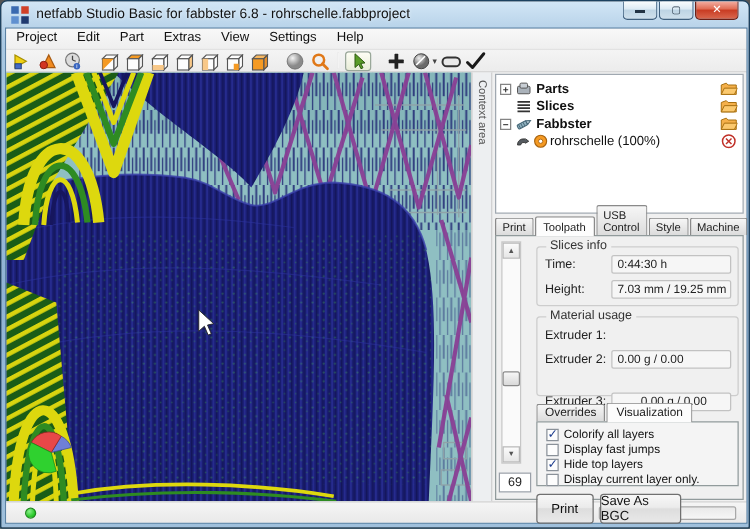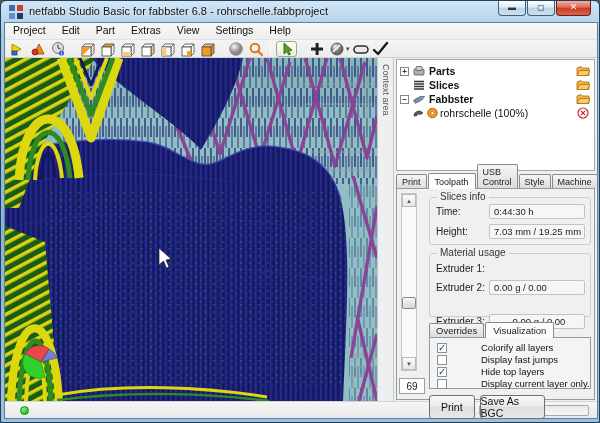--- a/index.html
+++ b/index.html
@@ -101,21 +101,21 @@
     border:1px solid #c2c2c2; border-radius:2px; font-size:9.5px; color:#222; line-height:13px; padding-left:4px; white-space:nowrap; }
 
   .subtabstrip { position:absolute; left:0; top:131px; height:15px; display:flex; align-items:flex-end; }
   .subtab { font-size:9.5px; color:#222; padding:1px 6px; background:linear-gradient(#f6f6f6,#dcdcdc);
     border:1px solid #8a8a8a; border-bottom:none; border-radius:2px 2px 0 0; margin-right:1px; }
   .subtab.active { background:#fcfcfc; padding:2px 7px; margin-bottom:-1px; position:relative; z-index:2; }
   .subbox { position:absolute; left:0; right:1px; top:146px; height:52px; border:1px solid #919b9c; background:#f4f4f4; z-index:1; }
   .crow { position:absolute; left:7px; height:11px; display:flex; align-items:center; }
   .checkbox { width:10px; height:10px; background:#fdfdfd; border:1px solid #8a9199; margin-right:4px; position:relative; flex:0 0 10px; }
   .checkbox.checked::after { content:"✓"; position:absolute; left:0px; top:-2px; font-size:10px; font-weight:bold; color:#1b3a8c; }
-  .clabel { font-size:9.5px; color:#111; white-space:nowrap;margin-left:30px; }
+  .clabel { font-size:9.5px; color:#111; white-space:nowrap; }
 
   .btnrow { position:absolute; left:0; right:1px; top:204px; height:24px; display:flex; gap:5px; }
   .pbtn { border:1px solid #707070; border-radius:3px; font-size:10.5px; color:#111;
     background:linear-gradient(#f7f7f7,#ebebeb 45%,#dddddd 50%,#e9e9e9); display:flex; align-items:center; justify-content:center; }
   .pbtn.b1 { flex:1.0; } .pbtn.b2 { flex:1.45; } .pbtn.b3 { flex:0.9;margin-top:44px; }
 
   
   .statusbar { position:absolute; left:0; top:378px; width:100%; height:17px;
     background:linear-gradient(#f5f5f5,#e9e9e9); border-top:1px solid #d4d4d4; }
   .statusdot { position:absolute; left:15px; top:4px; width:9px; height:9px; border-radius:50%;

